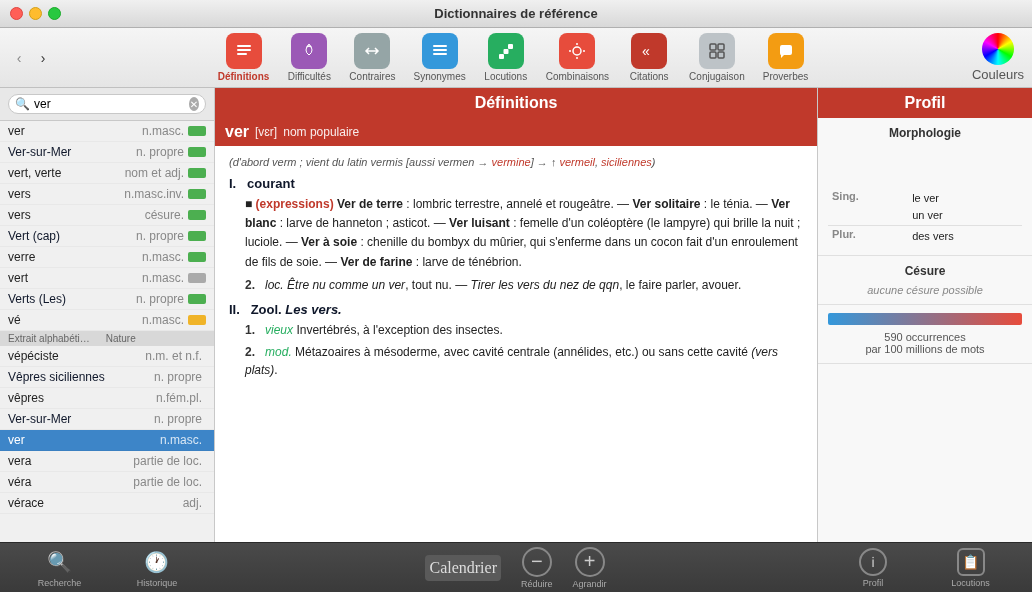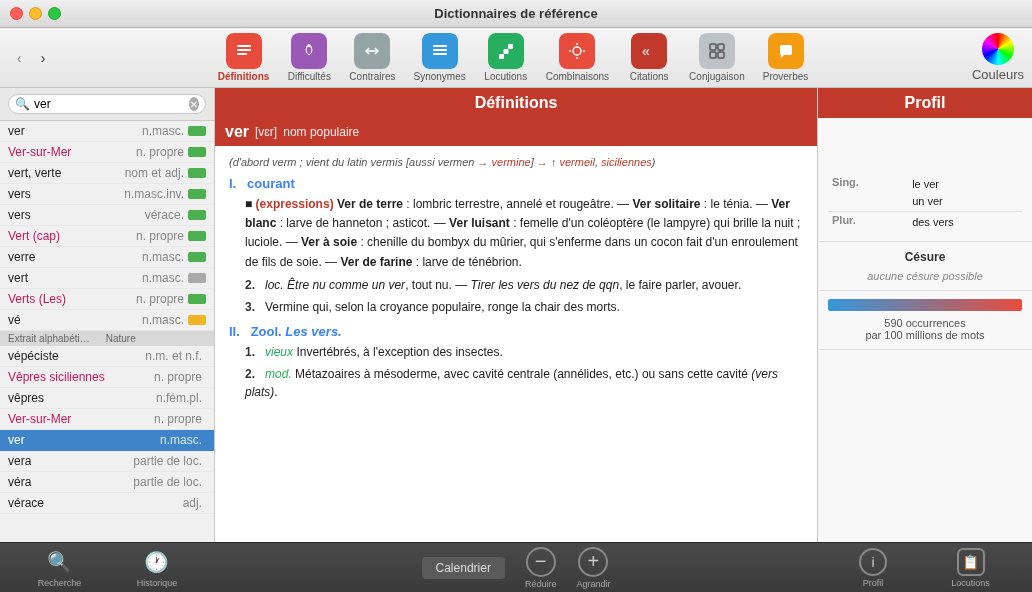--- a/index.html
+++ b/index.html
@@ -187,21 +187,21 @@
       display: flex;
       align-items: center;
       padding: 3px 8px;
       cursor: pointer;
       border-bottom: 1px solid rgba(0,0,0,0.03);
     }
     .word-item.active { background: #3d85c8; }
     .word-item.active .word-text { color: white; }
     .word-item.active .word-type { color: rgba(255,255,255,0.8); }
     .word-text { flex: 1; font-size: 12px; color: #222; }
-    .word-text.proper { color: #be185d; }
+    .word-text.proper { color: #0f172a; }
     .word-type { font-size: 12px; color: #888; margin-right: 4px; }
     .word-bar {
       width: 18px;
       height: 10px;
       border-radius: 2px;
       background: #4caf50;
     }
     .word-bar.yellow { background: #f0b429; }
     .word-bar.gray { background: #aaa; }
 
@@ -254,21 +254,21 @@
       font-size: 11px;
       color: #555;
       margin-bottom: 8px;
       font-style: italic;
     }
     .etymology a { color: #c0392b; text-decoration: none; }
 
     .section-title {
       font-size: 13px;
       font-weight: 700;
-      color: #3b82f6;
+      color: #0f172a;
       margin: 8px 0 4px 0;
     }
     .definition-item {
       margin: 4px 0 4px 16px;
     }
     .def-num { font-weight: 700; color: #333; }
     .def-text { color: #222; font-size: 12px; line-height: 1.5; }
 
     .expr-block {
       margin: 4px 0 4px 16px;
@@ -411,24 +411,25 @@
       font-size: 22px;
       color: #ccc;
     }
     .bottom-center-btn-label {
       font-size: 9px;
       color: #aaa;
     }
     .calendrier-btn {
       background: #5a5a5a;
       border-radius: 4px;
-      padding: 4px 14px;
+      padding: 4px 4px;
       color: #ddd;
-      font-size: 12px;
+      font-size: 16px;
       cursor: pointer;
+      font-family: Liberation Serif, serif;
     }
 
     .tag-vieux { color: #27ae60; font-style: italic; }
     .tag-mod { color: #27ae60; font-style: italic; }
   </style>
 </head>
 <body>
 
 <div class="title-bar">
   <div class="window-controls">
@@ -568,21 +569,21 @@
         <span class="word-type">nom et adj.</span>
         <div class="word-bar"></div>
       </div>
       <div class="word-item">
         <span class="word-text">vers</span>
         <span class="word-type">n.masc.inv.</span>
         <div class="word-bar"></div>
       </div>
       <div class="word-item">
         <span class="word-text">vers</span>
-        <span class="word-type">vérace.</span>
+        <span class="word-type">césure.</span>
         <div class="word-bar"></div>
       </div>
       <div class="word-item">
         <span class="word-text proper">Vert (cap)</span>
         <span class="word-type">n. propre</span>
         <div class="word-bar"></div>
       </div>
       <div class="word-item">
         <span class="word-text">verre</span>
         <span class="word-type">n.masc.</span>
@@ -663,44 +664,41 @@
 
       <div class="expr-block">
         ■ <span class="expr-label">(expressions)</span> <strong>Ver de terre</strong> : lombric terrestre, annelé et rougeâtre. — <strong>Ver solitaire</strong> : le ténia. — <strong>Ver blanc</strong> : larve de hanneton ; asticot. — <strong>Ver luisant</strong> : femelle d'un coléoptère (le lampyre) qui brille la nuit ; luciole. — <strong>Ver à soie</strong> : chenille du bombyx du mûrier, qui s'enferme dans un cocon fait d'un enroulement de fils de soie. — <strong>Ver de farine</strong> : larve de ténébrion.
       </div>
 
       <div class="definition-item">
         <span class="def-num">2.</span>
         <span class="def-text">&nbsp;&nbsp;<em>loc.</em> <em>Être nu comme un ver</em>, tout nu. — <em>Tirer les vers du nez de qqn</em>, le faire parler, avouer.</span>
       </div>
 
-      <div class="definition-item">
-        <span class="def-num">3.</span>
-        <span class="def-text">&nbsp;&nbsp;Vermine qui, selon la croyance populaire, ronge la chair des morts.</span>
-      </div>
 
       <div class="section-title">II. &nbsp;&nbsp;Zool. <em>Les vers.</em></div>
 
       <div class="definition-item">
         <span class="def-num">1.</span>
         <span class="def-text">&nbsp;&nbsp;<span class="tag-vieux">vieux</span> Invertébrés, à l'exception des insectes.</span>
       </div>
 
       <div class="definition-item">
         <span class="def-num">2.</span>
         <span class="def-text">&nbsp;&nbsp;<span class="tag-mod">mod.</span> Métazoaires à mésoderme, avec cavité centrale (annélides, etc.) ou sans cette cavité <em>(vers plats)</em>.</span>
       </div>
 
     </div>
   </div>
 
   <div class="right-panel">
     <div class="right-header">Profil</div>
 
     <div class="right-section">
+      <div class="right-section-title">Morphologie</div>
       <table class="morpho-table">
         <tbody>
             <tr>
           <td class="morpho-label">Sing.</td>
           <td class="morpho-forms">le ver<br>un ver</td>
         </tr>
         <tr class="morpho-row-divider">
           <td class="morpho-label">Plur.</td>
           <td class="morpho-forms">des vers</td>
         </tr>

